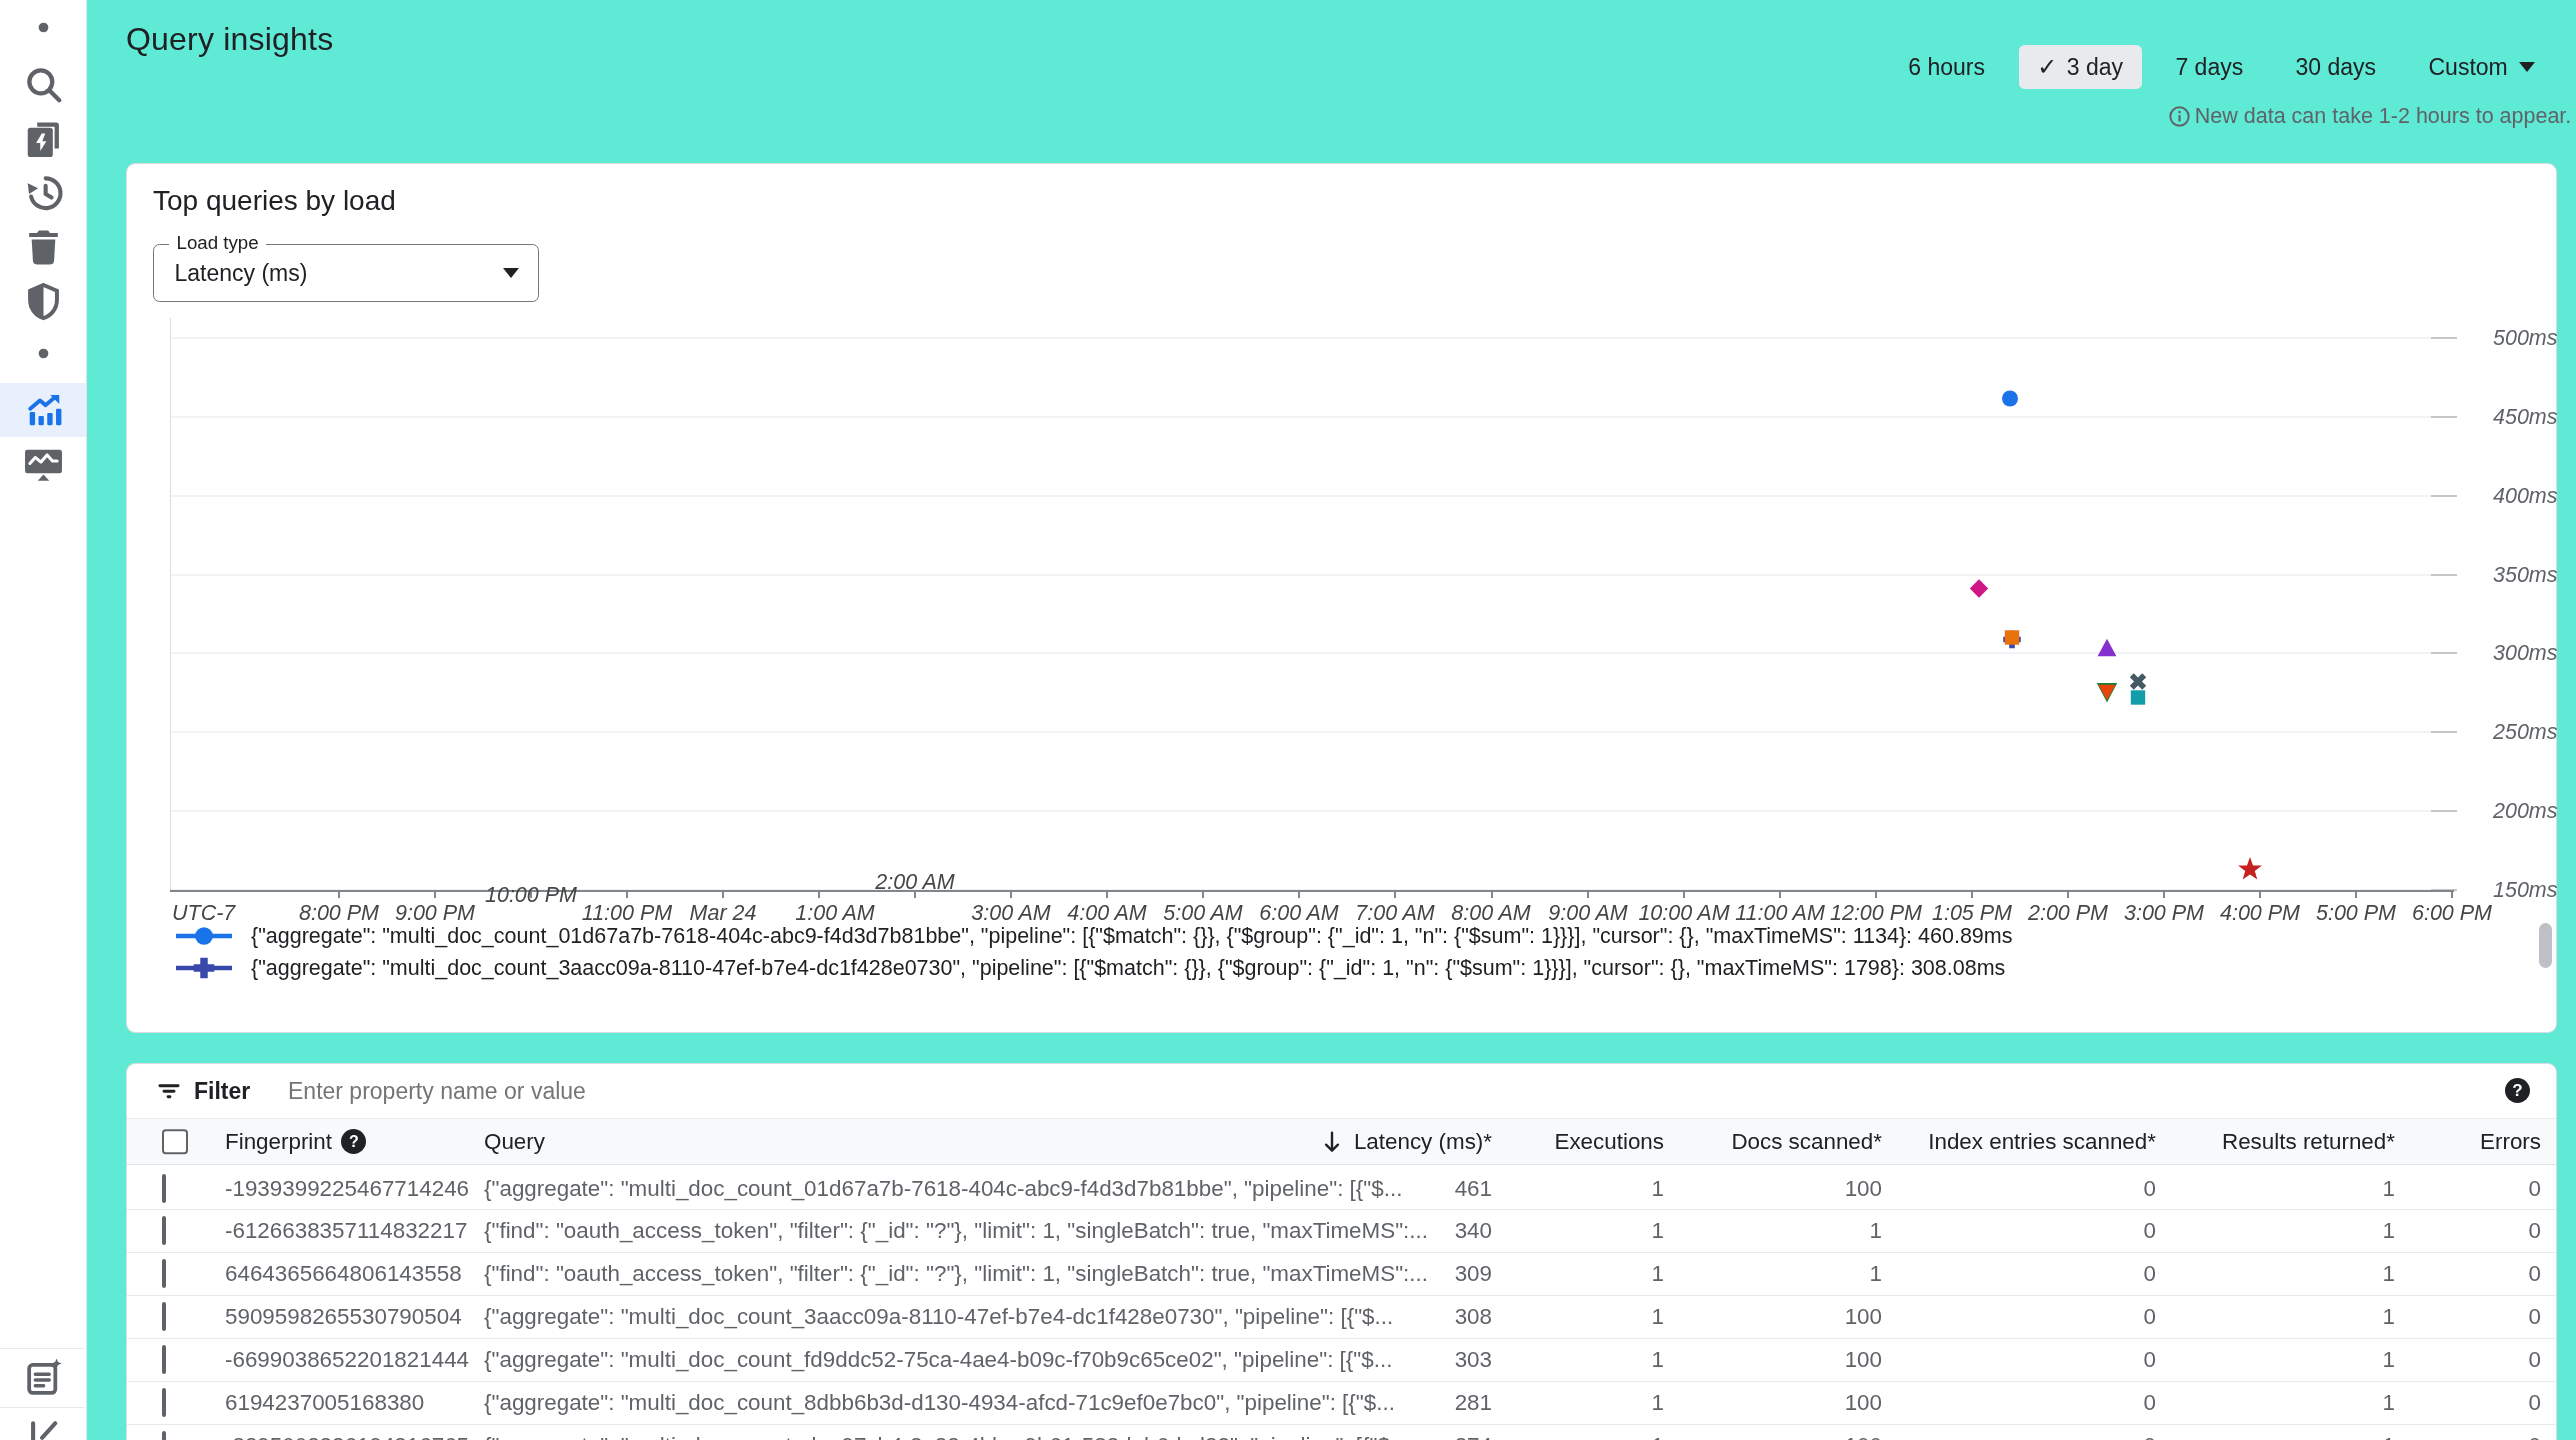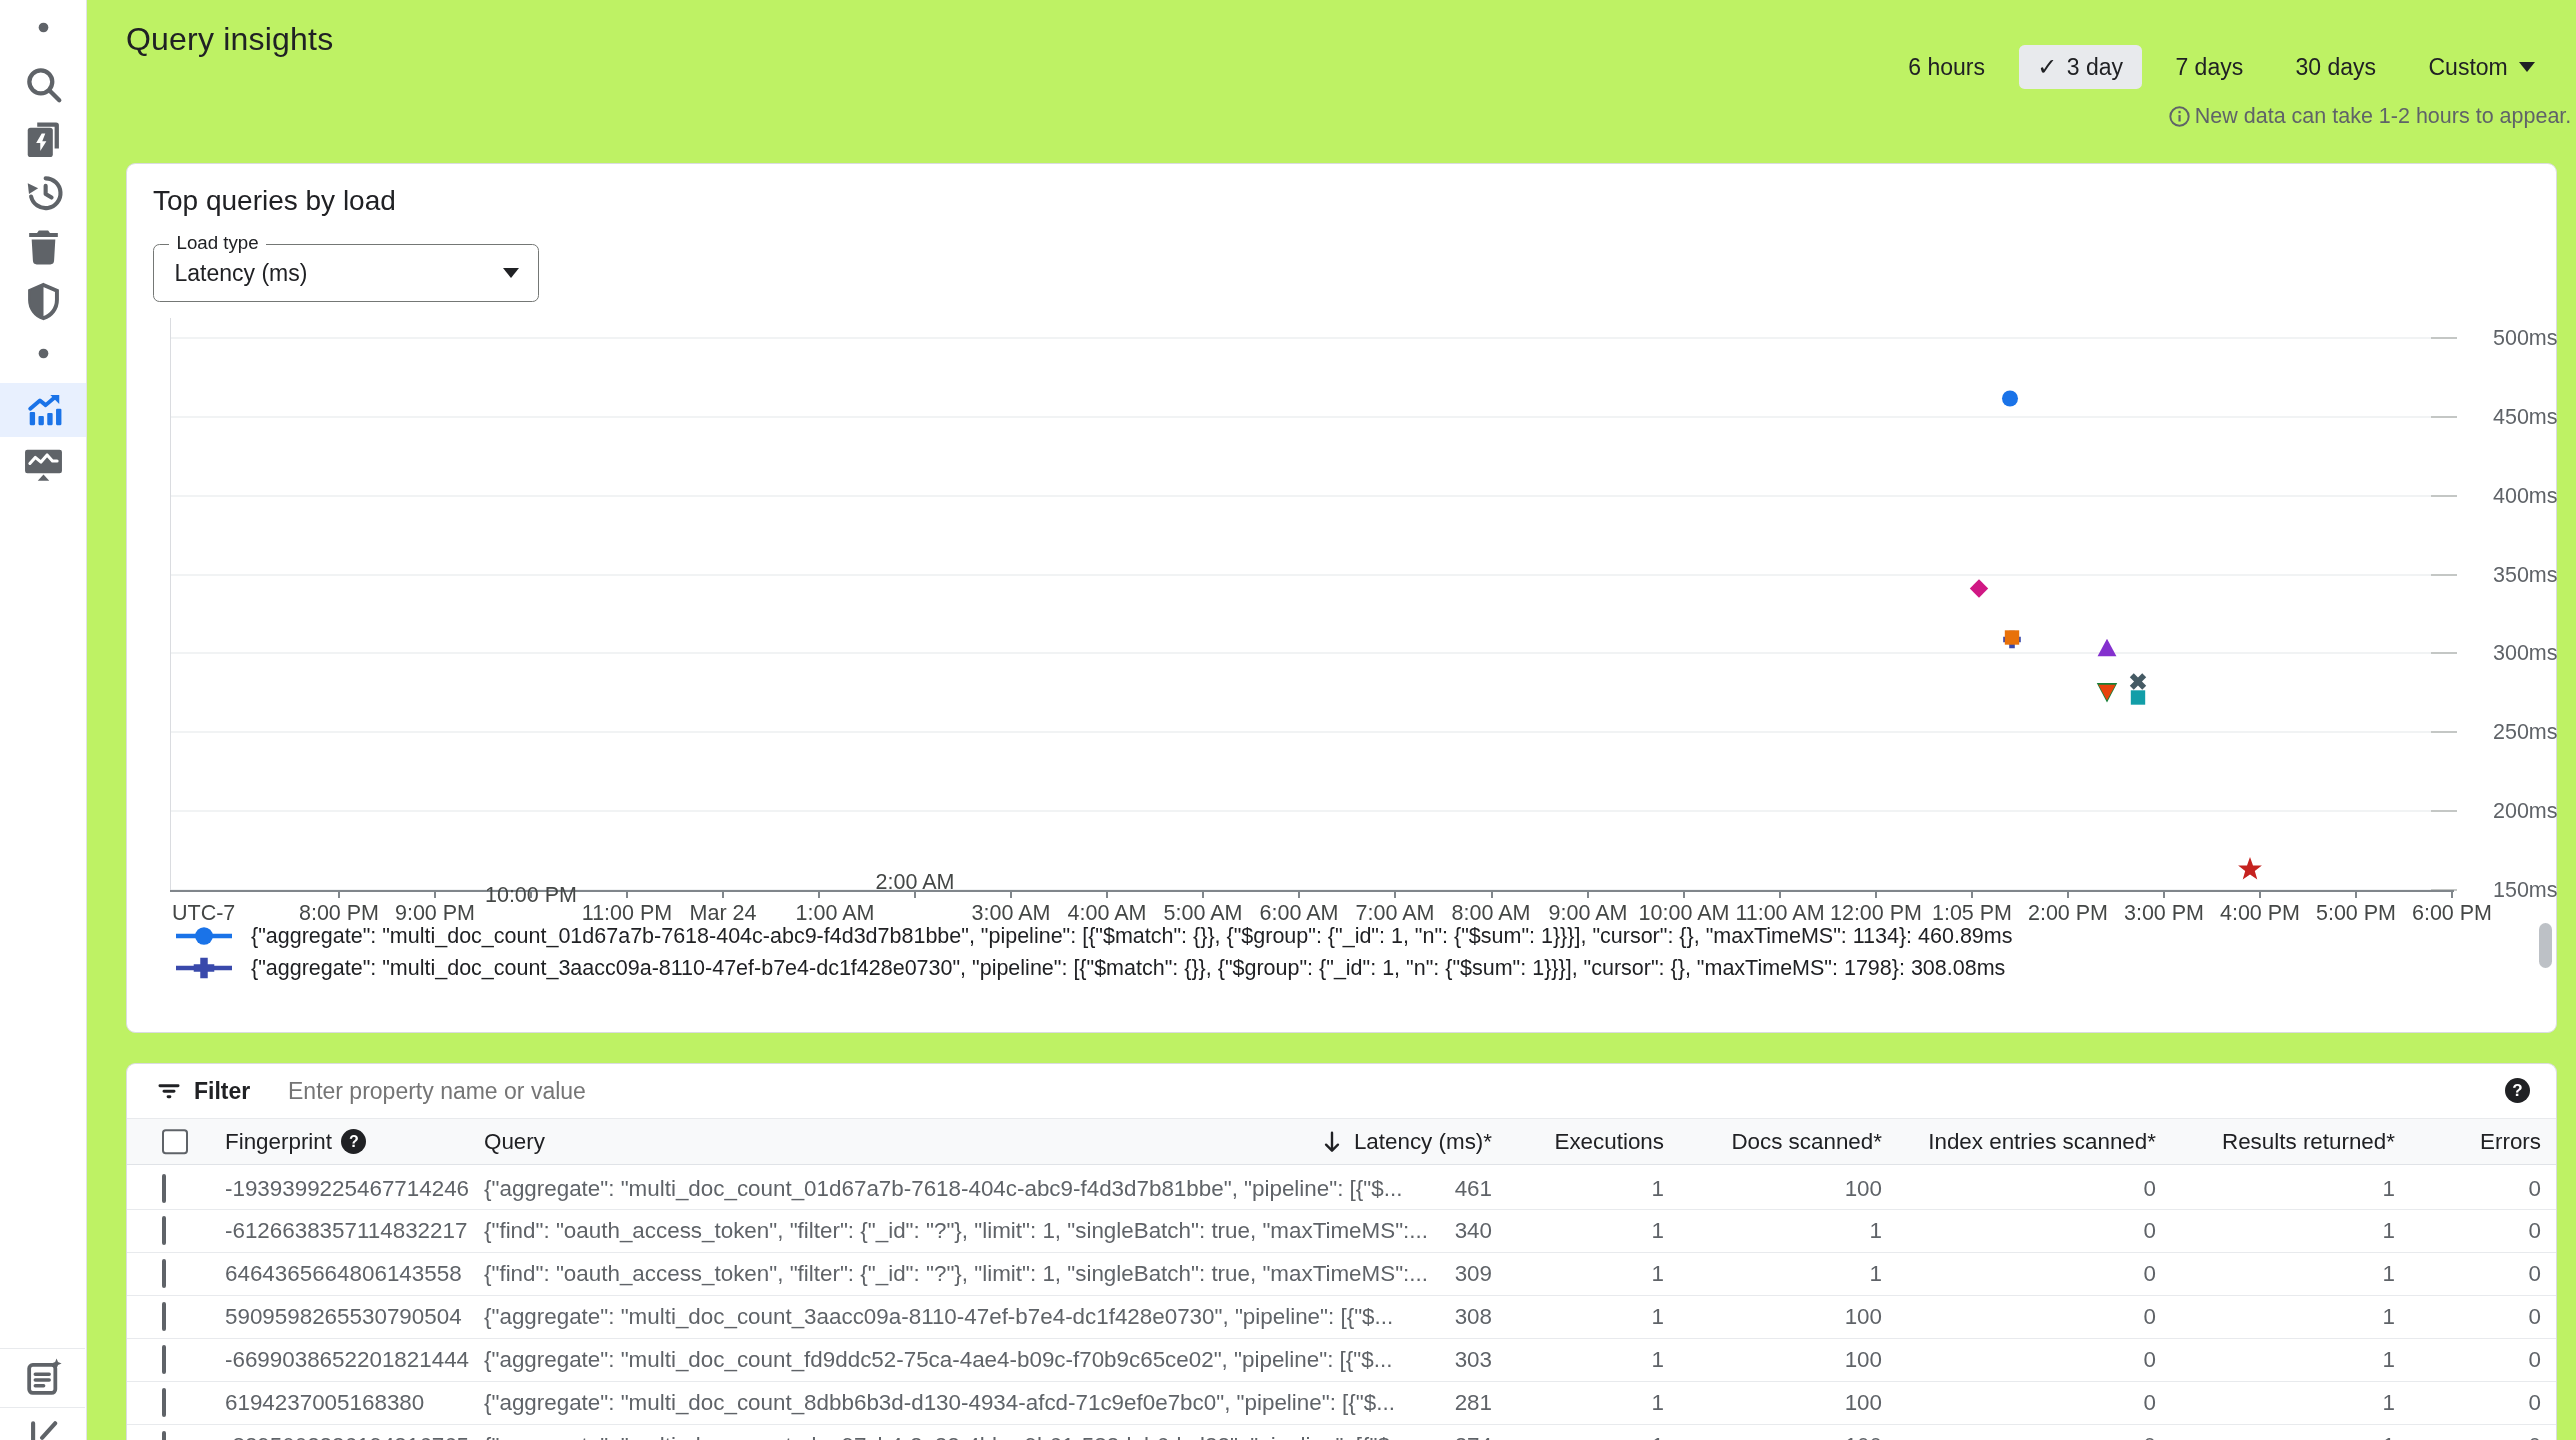--- a/index.html
+++ b/index.html
@@ -1,17 +1,17 @@
 <!DOCTYPE html>
 <html style="font-size:15px"><head>
 <meta charset="utf-8">
 <style>
   html,body{margin:0;padding:0;background:#fff;}
   body{width:2576px;height:1441px;overflow:hidden;font-family:"Liberation Sans",sans-serif;color:#202124;}
-  .app{position:relative;width:2576px;height:1441px;background:#bef264;}
+  .app{position:relative;width:2576px;height:1441px;background:#5eead4;}
   
   .sidebar{position:absolute;left:0;top:0;width:86px;height:1441px;background:#fff;border-right:1.4px solid #e0e3e7;}
   .side-item{position:absolute;left:0;width:86px;height:54px;display:flex;align-items:center;justify-content:center;}
   .side-item.active{background:#e8f0fe;}
   .side-item svg{width:43px;height:43px;}
   .side-divider{position:absolute;left:0;width:85px;height:0;border-top:1.4px solid #e8eaed;}
   
   .page-title{position:absolute;left:126px;top:0px;font-size:32px;font-weight:500;letter-spacing:0.2px;}
   .page-sub{position:absolute;left:126px;top:52px;font-size:22.4px;color:#202124;display:flex;align-items:center;gap:5.6px;}
   .link{color:#1a73e8;text-decoration:underline;cursor:pointer;}
@@ -27,21 +27,21 @@
   .card{position:absolute;left:126px;width:2431px;background:#fff;border:1.4px solid #dadce0;border-radius:9.3px;box-sizing:border-box;}
   .chart-card{top:163px;height:870px;}
   .table-card{top:1063px;height:448px;border-bottom:none;border-bottom-left-radius:0;border-bottom-right-radius:0;}
   .card-title{position:absolute;left:26px;top:20.5px;font-size:28px;font-weight:500;}
   
   .select{position:absolute;left:26px;top:80px;width:384px;height:56px;border:1.4px solid #747775;border-radius:6.5px;cursor:pointer;}
   .select-label{position:absolute;left:15px;top:-13px;background:#fff;padding:0 7.5px;font-size:18.7px;font-weight:500;color:#202124;}
   .select-value{position:absolute;left:20.5px;top:50%;transform:translateY(-50%);font-size:23px;color:#202124;}
   .select .caret{position:absolute;right:18.7px;top:50%;margin-top:-4.7px;}
   
-  .plot{position:absolute;left:0;top:0;width:2431px;height:870px;}
+  .plot{position:absolute;left:0;top:0;width:2431px;height:870px;font-style:italic;}
   .gridline{position:absolute;height:1.9px;background:#f1f3f4;}
   .y-dash{position:absolute;width:26px;height:1.9px;background:#c4c7c5;}
   .y-lab{position:absolute;font-size:21.5px;color:#5f6368;transform:translateY(-50%);}
   .x-axis{position:absolute;height:1.9px;background:#80868b;}
   .y-axisline{position:absolute;width:1.4px;background:#dadce0;}
   .x-tick{position:absolute;width:1.9px;height:8.4px;background:#80868b;}
   .x-lab{position:absolute;font-size:21.5px;color:#444746;transform:translateX(-50%);white-space:nowrap;}
   .tz-lab{position:absolute;font-size:21.5px;color:#444746;white-space:nowrap;}
   .pt{position:absolute;transform:translate(-50%,-50%);}
   .legend-row{position:absolute;left:47px;display:flex;align-items:center;gap:17px;}

